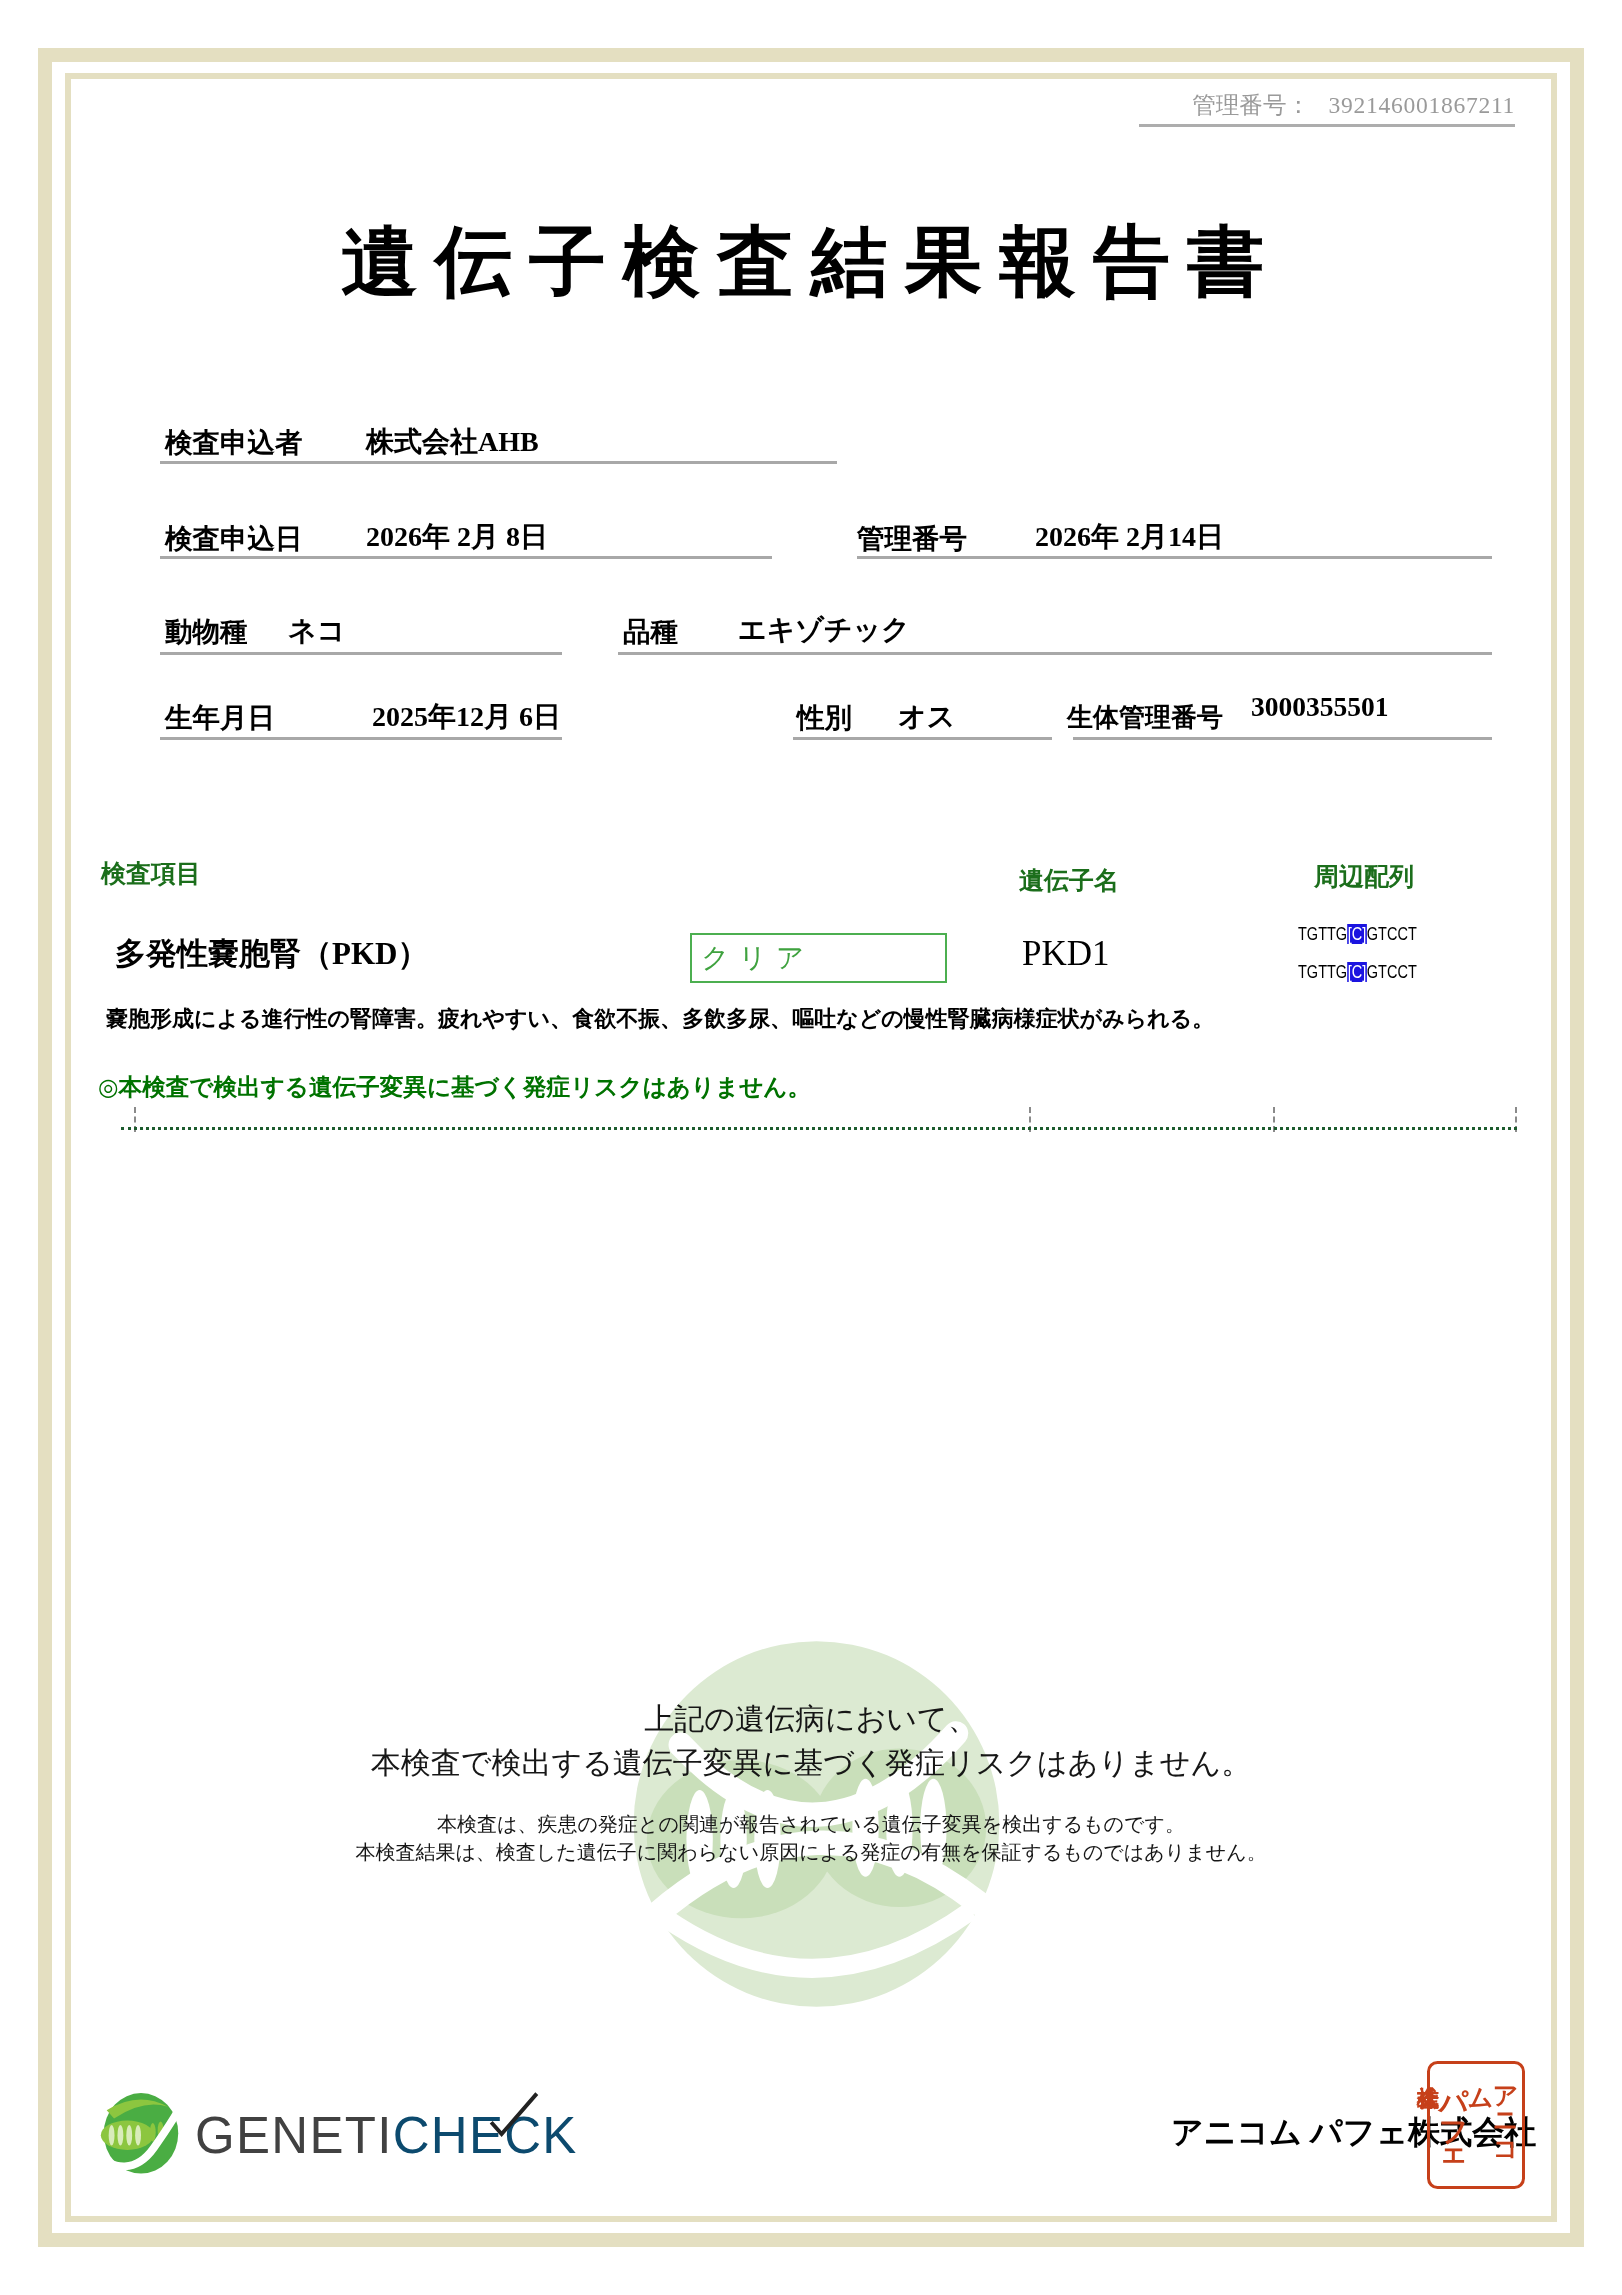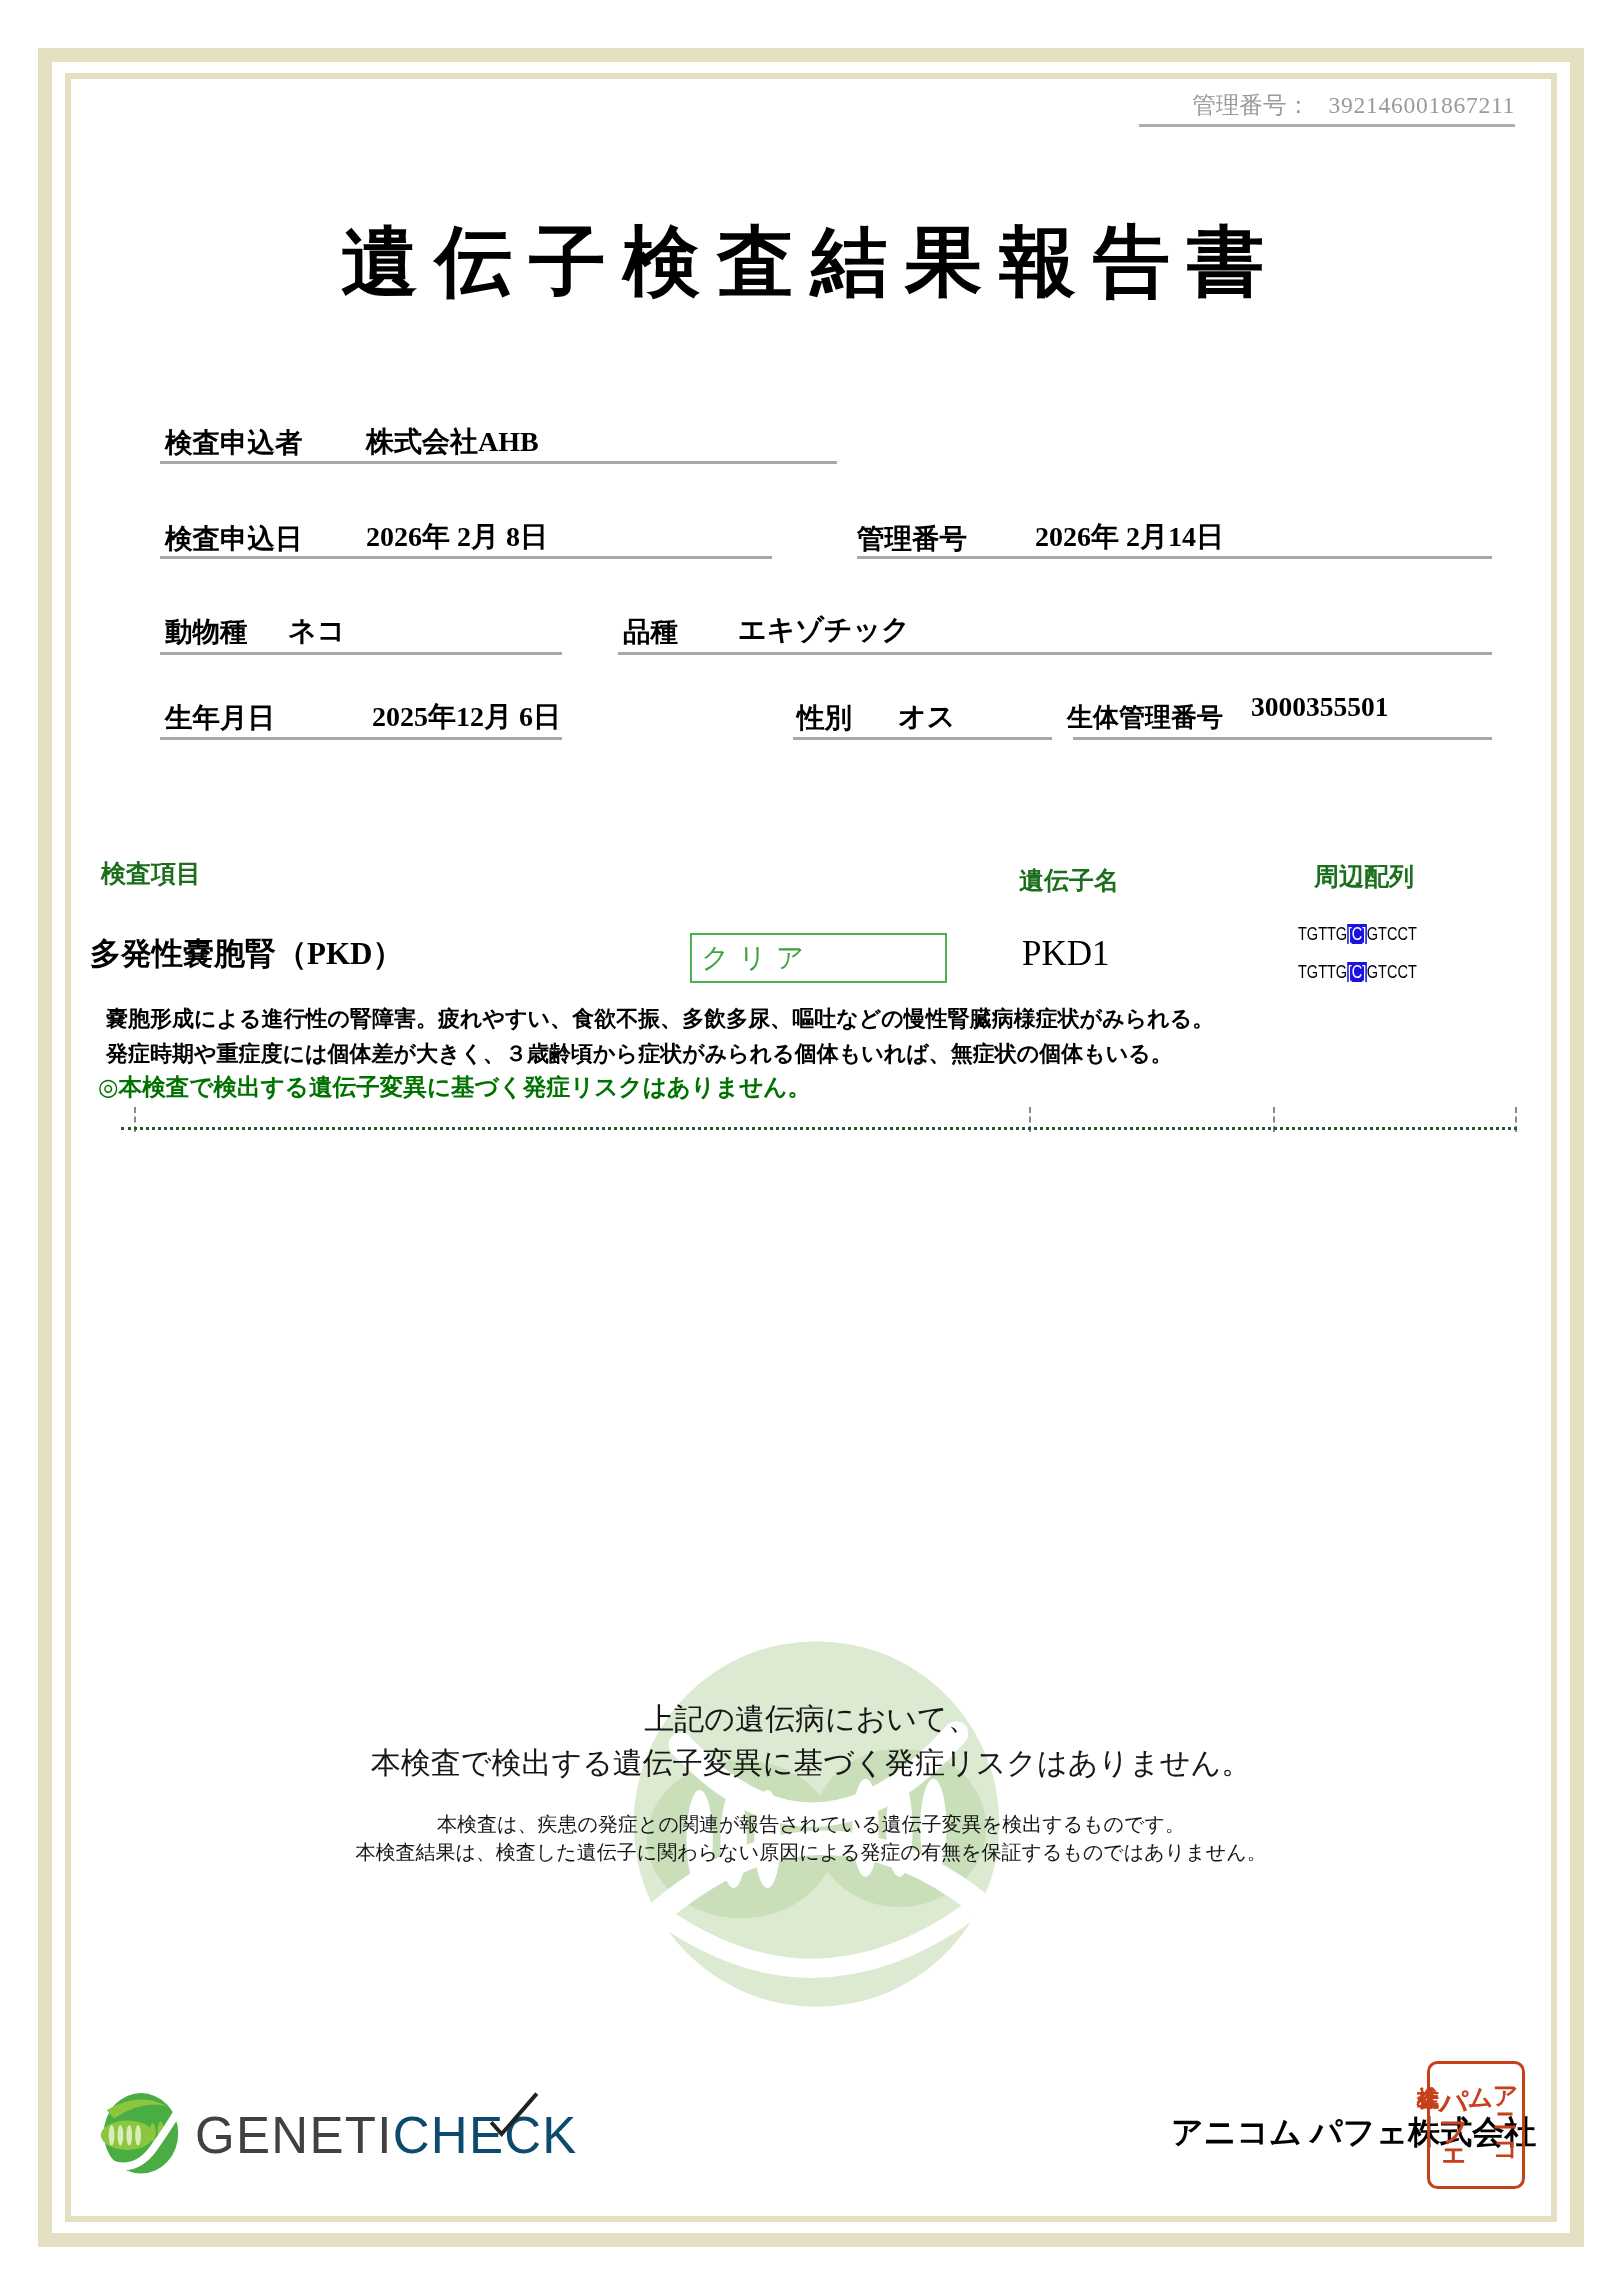--- a/index.html
+++ b/index.html
@@ -97,35 +97,34 @@
   <div class="abs fvalue" style="left:898px;top:698px;">オス</div>
   <div class="abs uline" style="left:793px;top:737px;width:259px;"></div>
   <div class="abs flabel" style="left:1067px;top:700px;font-size:26px;">生体管理番号</div>
   <div class="abs fvalue" style="left:1251px;top:691px;font-size:27.5px;">3000355501</div>
   <div class="abs uline" style="left:1073px;top:737px;width:419px;"></div>
 
   <div class="abs ghead" style="left:101px;top:857px;">検査項目</div>
   <div class="abs ghead" style="left:1019px;top:864px;">遺伝子名</div>
   <div class="abs ghead" style="left:1314px;top:860px;">周辺配列</div>
 
-  <div class="abs item-name" style="left:90px;top:933px;">多発性嚢胞腎（PKD）</div>
+  <div class="abs item-name" style="left:115px;top:933px;">多発性嚢胞腎（PKD）</div>
   <div class="abs clear-box">
     <span>クリア</span>
   </div>
   <div class="abs gene-name" style="left:1022px;top:934px;text-align:right;">PKD1</div>
 
   <div class="abs seq" style="left:1298px;top:924px;">
     <span>TGTTG</span><span class="mut">[C]</span><span>GTCCT</span>
   </div>
   <div class="abs seq" style="left:1298px;top:962px;">
     <span>TGTTG</span><span class="mut">[C]</span><span>GTCCT</span>
   </div>
 
   <div class="abs desc" style="left:106px;top:1004px;">嚢胞形成による進行性の腎障害。疲れやすい、食欲不振、多飲多尿、嘔吐などの慢性腎臓病様症状がみられる。</div>
-  <div class="abs desc" style="left:106px;top:1039px;">発症時期や重症度には個体差が大きく、３歳齢頃から症状がみられる個体もいれば、無症状の個体もいる。</div>
   <div class="abs risk" style="left:98px;top:1071px;">◎本検査で検出する遺伝子変異に基づく発症リスクはありません。</div>
 
   <div class="abs vdash" style="left:134px;top:1107px;"></div>
   <div class="abs vdash" style="left:1029px;top:1107px;"></div>
   <div class="abs vdash" style="left:1273px;top:1107px;"></div>
   <div class="abs vdash" style="left:1515px;top:1107px;"></div>
   <div class="abs dotline"></div>
 
   <svg class="abs wm" viewBox="0 0 200 200">
     <circle cx="100" cy="100" r="97" fill="#dcead2"></circle>

